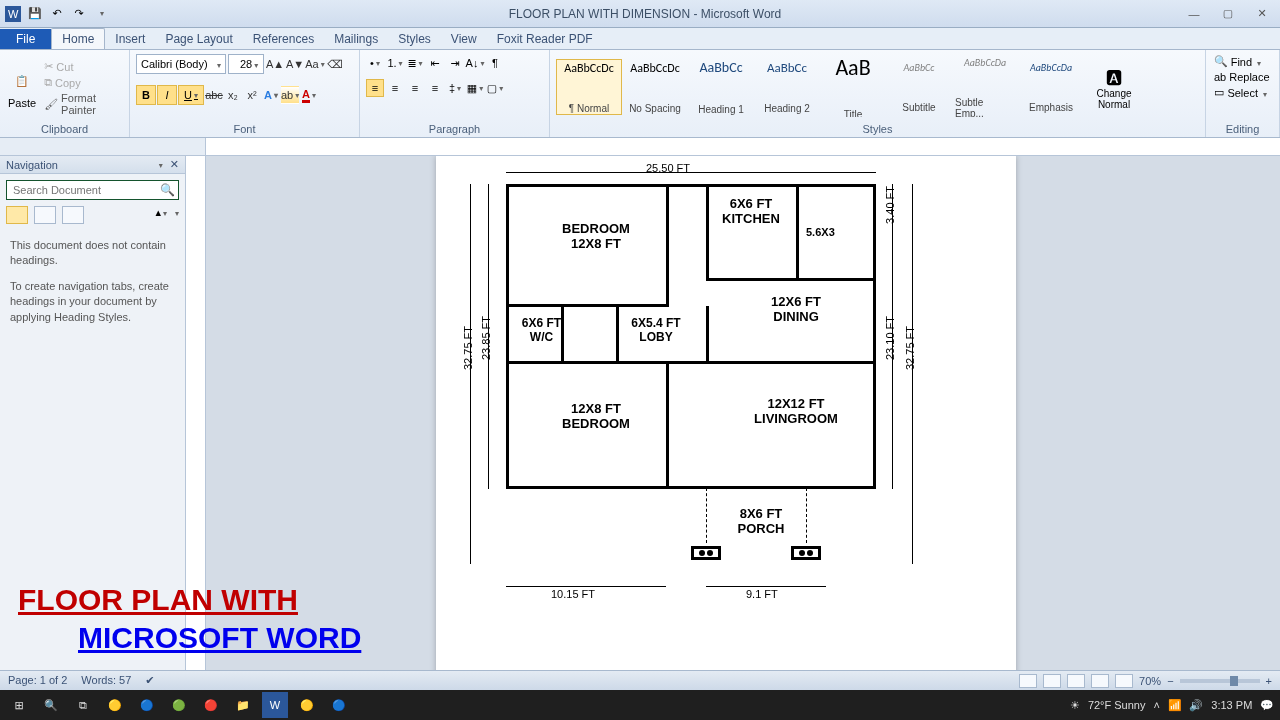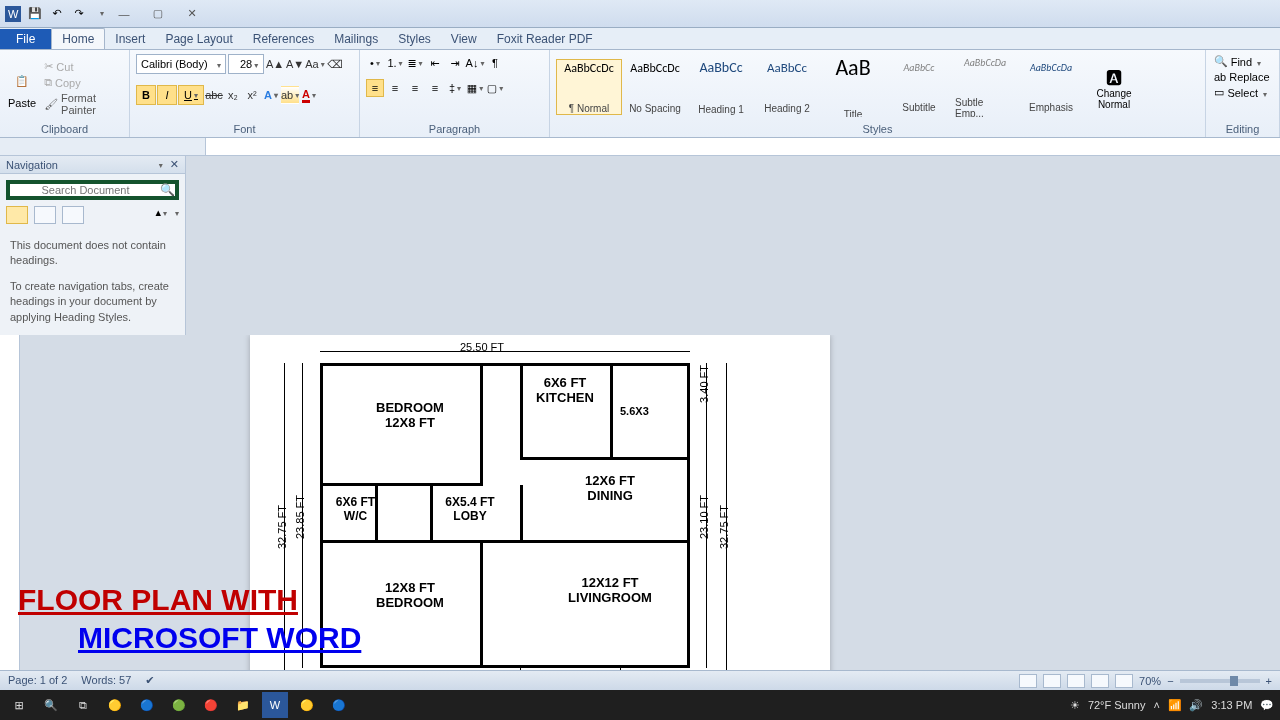--- a/index.html
+++ b/index.html
@@ -64,25 +64,25 @@
 .editing-group { width:74px;}
 .ed-row { display:flex; align-items:center; gap:3px; font-size:11px; padding:1px 2px;}
 
 
 .ruler-row { height:18px; background:#e6edf5; border-bottom:1px solid #b6c5d8; display:flex;}
 .ruler-left-gap { width:186px; }
 .ruler-corner { width:20px; background:#e6edf5; border-right:1px solid #b6c5d8;}
 .ruler { flex:1; background:#fff; position:relative; font-size:9px; color:#666;}
 
 
-.workarea { display:flex; height: calc(720px - 28px - 22px - 88px - 18px - 20px - 30px); background:#d4dce6;flex-direction:column;}
+.workarea { display:flex; height: calc(720px - 28px - 22px - 88px - 18px - 20px - 30px); background:#d4dce6;}
 .nav-pane { width:186px; background:#eef2f7; border-right:1px solid #b6c5d8; display:flex; flex-direction:column;}
 .nav-header { background:linear-gradient(#e4ebf3,#d4dfec); border-bottom:1px solid #b6c5d8; padding:2px 6px; display:flex; justify-content:space-between; align-items:center; font-size:11px; color:#3b5275;}
 .nav-search { margin:6px; position:relative;}
-.nav-search input { width:100%; height:20px; border:4px solid #14532d; padding:0 20px 0 6px; font-size:11px;text-align:center;}
+.nav-search input { width:100%; height:20px; border:1px solid #14532d; padding:0 20px 0 6px; font-size:11px;}
 .nav-search .mag { position:absolute; right:4px; top:3px; font-size:12px; color:#555;}
 .nav-tabs { display:flex; gap:6px; padding:0 6px 4px 6px;}
 .nav-tab-btn { width:22px; height:18px; border:1px solid #a8b9ce; background:#f6f9fd;}
 .nav-tab-btn.active { background:#ffe9a8; border-color:#e0b84a;}
 .nav-msg { padding:10px 10px; font-size:11px; color:#555; line-height:1.4;}
 
 .doc-scroll { flex:1; position:relative; overflow:hidden; background:#d4dce6;}
 .vruler { position:absolute; left:0; top:0; width:20px; bottom:0; background:#fff; border-right:1px solid #b6c5d8;}
 .page { position:absolute; left:250px; top:0; width:580px; height:540px; background:#fff; box-shadow:0 0 6px rgba(0,0,0,.25); }
 
@@ -123,20 +123,21 @@
         <svg width="16" height="16">
           <rect width="16" height="16" fill="#2b579a"></rect>
           <text x="3" y="12" fill="#fff" font-size="11" font-family="Arial">W</text>
         </svg>
       </div>
     <div class="icon-btn">💾</div>
     <div class="icon-btn">↶</div>
     <div class="icon-btn">↷</div>
     <div class="icon-btn chev"></div>
   </div>
+  <div class="title">FLOOR PLAN WITH DIMENSION - Microsoft Word</div>
   <div class="win-ctrl">
     <div>—</div>
     <div>▢</div>
     <div>✕</div>
   </div>
 </div>
 
 <div class="tabs">
   <div class="file-tab">File</div>
   <div class="tab active">Home</div>

